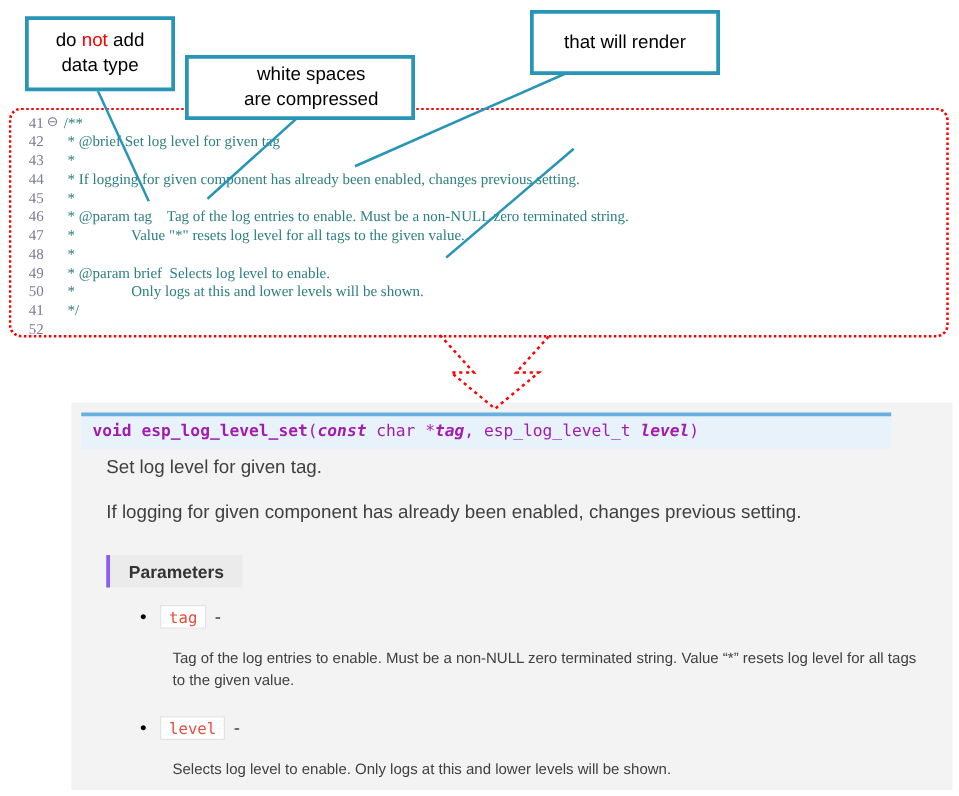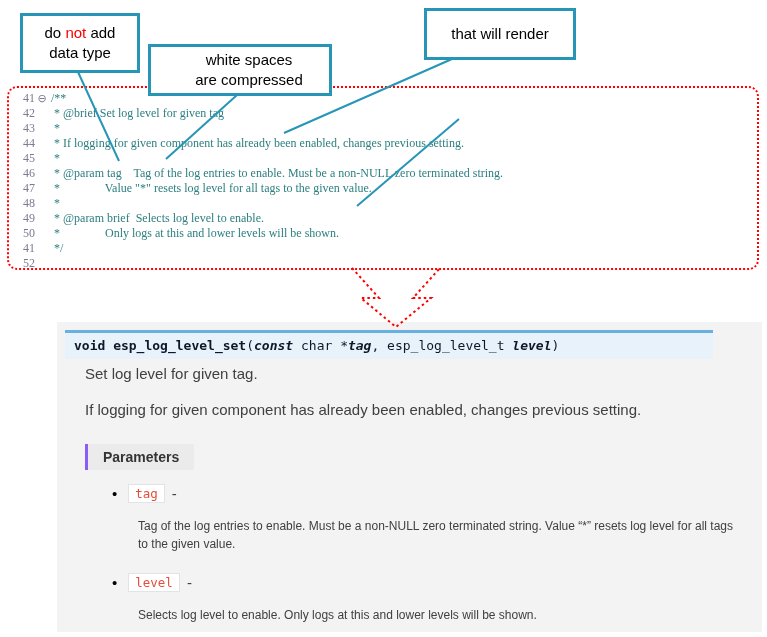--- a/index.html
+++ b/index.html
@@ -16,21 +16,21 @@
   .code-editor{position:absolute;left:7px;top:86px;width:752px;height:184px;z-index:1;background:#fff;border:2px dotted #fe0000;border-radius:10px;padding:3px 0 0 4px;font-family:"DejaVu Sans Mono",monospace;font-size:12px;line-height:15px;overflow:hidden;box-sizing:border-box;}
   .code-line{display:flex;white-space:pre;font-family:Liberation Serif, serif;}
   .gutter{flex:0 0 22px;text-align:right;color:#7b7b93;}
   .fold{flex:0 0 14px;text-align:center;color:#7b7b93;font-size:11px;}
   .ctext{padding-left:2px;}
   .cmt{color:#2d7f80;}
   .kw{color:#7f0055;font-weight:bold;}
   .fn{color:#000;font-weight:bold;}
   .pl{color:#000;}
   .docs-panel{position:absolute;left:57px;top:322px;width:705px;height:310px;background:#f3f3f3;color:#404040;z-index:1;}
-  .signature{position:absolute;left:8px;top:8px;width:648px;box-sizing:border-box;background:#e7f2fa;border-top:3px solid #6ab0de;padding:5px 9px 6px 9px;font-family:"DejaVu Sans Mono",monospace;font-size:13px;color:#0f172a;white-space:pre;}
+  .signature{position:absolute;left:8px;top:8px;width:648px;box-sizing:border-box;background:#e7f2fa;border-top:3px solid #6ab0de;padding:5px 9px 6px 9px;font-family:"DejaVu Sans Mono",monospace;font-size:13px;color:#a21caf;white-space:pre;}
   .s-kw{font-weight:bold;}
   .s-name{font-weight:bold;}
   .s-kwit{font-weight:bold;font-style:italic;}
   .s-param{font-weight:bold;font-style:italic;}
   .brief{position:absolute;left:28px;top:43px;font-size:15px;}
   .description{position:absolute;left:28px;top:79px;font-size:15px;}
   .params-label{position:absolute;left:28px;top:122px;background:#ebebeb;border-left:3px solid #8b5cf6;padding:5px 15px;font-size:14px;font-weight:bold;color:#333;}
   .params-list{position:absolute;left:55px;top:162px;width:645px;}
   .param-item{margin-bottom:20px;}
   .param-head{display:flex;align-items:center;}

